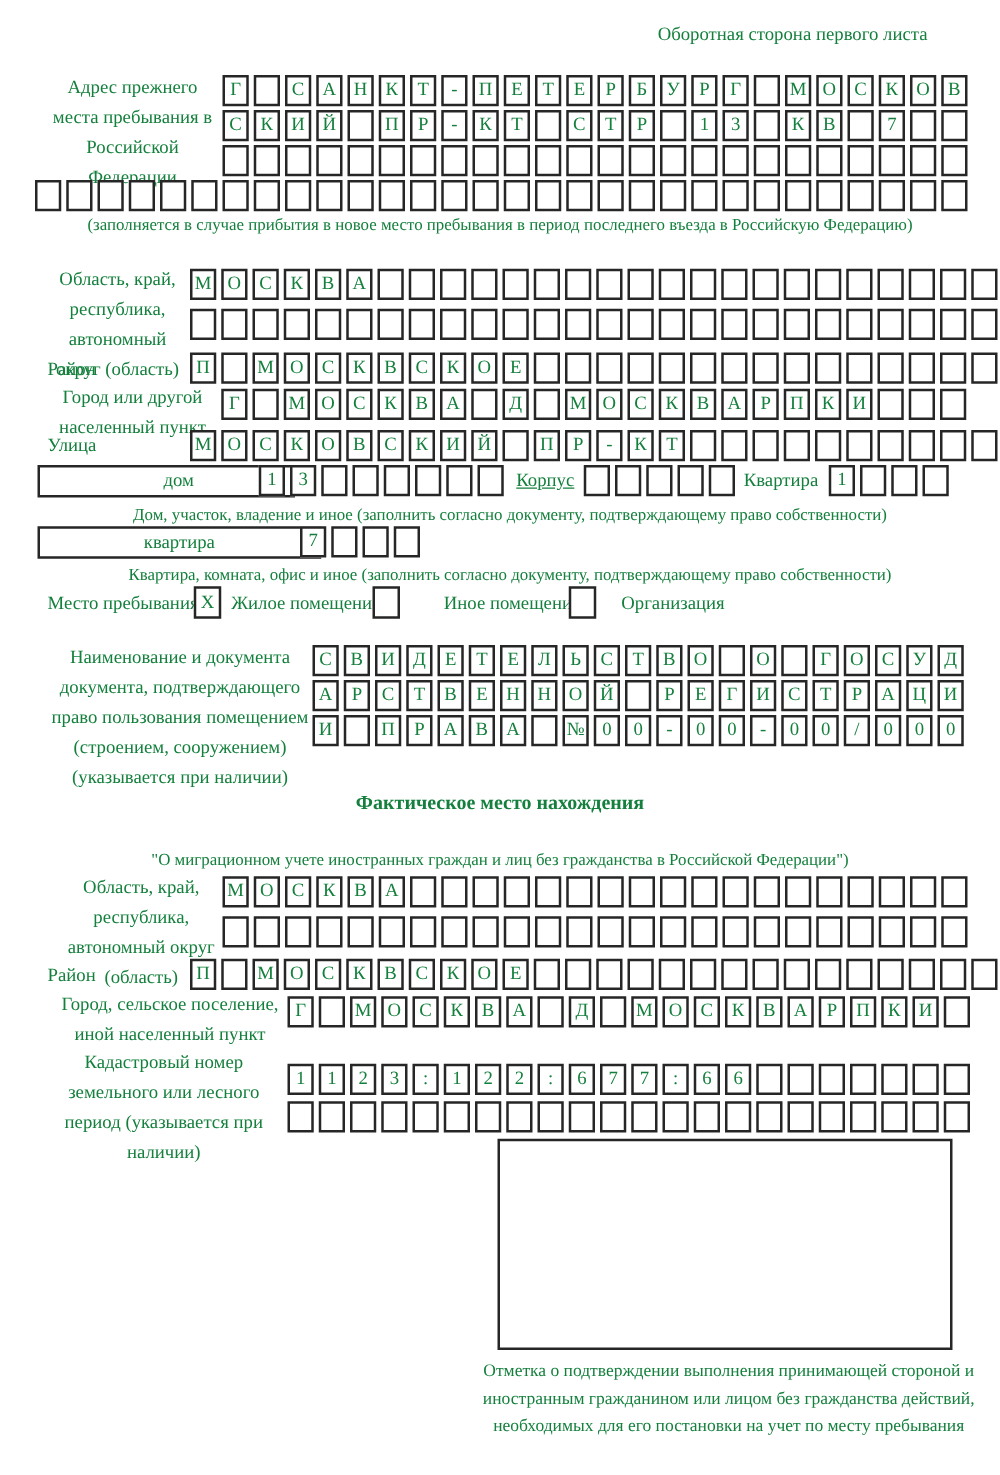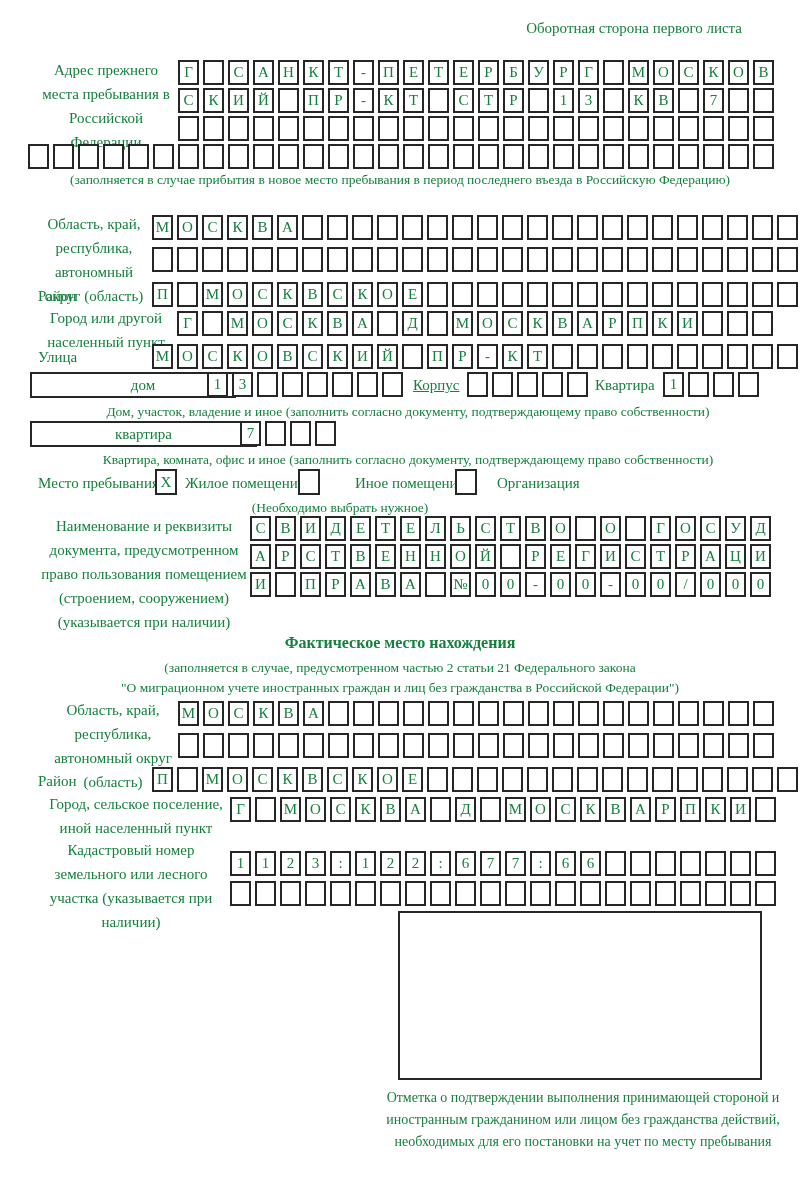--- a/index.html
+++ b/index.html
@@ -339,23 +339,22 @@
   </div>
   <div class="abs lbl" style="top:471px;left:185px;">Жилое помещение</div>
   <div class="chk" style="top:469px;left:298px;">
     <span></span>
   </div>
   <div class="abs lbl" style="top:471px;left:331px;margin-left:24px;">Иное помещение</div>
   <div class="chk" style="top:469px;left:455px;">
     <span></span>
   </div>
   <div class="abs lbl" style="top:471px;left:497px;">Организация</div>
-  <div class="abs note" style="top:499px;left:210px;width:260px;text-align:center;">(Необходимо выбрать нужное)</div>
-
-  <div class="abs lbl" style="top:514px;left:38px;width:212px;">Наименование и реквизиты документа, предусмотренном право пользования помещением (строением, сооружением) (указывается при наличии)</div>
+
+  <div class="abs lbl" style="top:514px;left:38px;width:212px;">Наименование и документа документа, подтверждающего право пользования помещением (строением, сооружением) (указывается при наличии)</div>
   <div class="cellrow" style="top:516px;left:250px;">
       <span class="cell">С</span>
       <span class="cell">В</span>
       <span class="cell">И</span>
       <span class="cell">Д</span>
       <span class="cell">Е</span>
       <span class="cell">Т</span>
       <span class="cell">Е</span>
       <span class="cell">Л</span>
       <span class="cell">Ь</span>
@@ -413,21 +412,20 @@
       <span class="cell">-</span>
       <span class="cell">0</span>
       <span class="cell">0</span>
       <span class="cell">/</span>
       <span class="cell">0</span>
       <span class="cell">0</span>
       <span class="cell">0</span>
     </div>
 
   <div class="abs title" style="top:634px;">Фактическое место нахождения</div>
-  <div class="abs note center" style="top:659px;left:0;width:800px;">(заполняется в случае, предусмотренном частью 2 статьи 21 Федерального закона</div>
   <div class="abs note center" style="top:679px;left:0;width:800px;">"О миграционном учете иностранных граждан и лиц без гражданства в Российской Федерации")</div>
 
   <div class="abs lbl" style="top:698px;left:38px;width:150px;">Область, край, республика, автономный округ (область)</div>
   <div class="cellrow" style="top:701px;left:178px;">
       <span class="cell">М</span>
       <span class="cell">О</span>
       <span class="cell">С</span>
       <span class="cell">К</span>
       <span class="cell">В</span>
       <span class="cell">А</span>
@@ -526,21 +524,21 @@
       <span class="cell">К</span>
       <span class="cell">В</span>
       <span class="cell">А</span>
       <span class="cell">Р</span>
       <span class="cell">П</span>
       <span class="cell">К</span>
       <span class="cell">И</span>
       <span class="cell"></span>
     </div>
 
-  <div class="abs lbl" style="top:838px;left:38px;width:186px;">Кадастровый номер земельного или лесного участка (указывается при наличии)</div>
+  <div class="abs lbl" style="top:838px;left:38px;width:186px;">Кадастровый номер земельного или лесного период (указывается при наличии)</div>
   <div class="cellrow" style="top:851px;left:230px;">
       <span class="cell">1</span>
       <span class="cell">1</span>
       <span class="cell">2</span>
       <span class="cell">3</span>
       <span class="cell">:</span>
       <span class="cell">1</span>
       <span class="cell">2</span>
       <span class="cell">2</span>
       <span class="cell">:</span>

